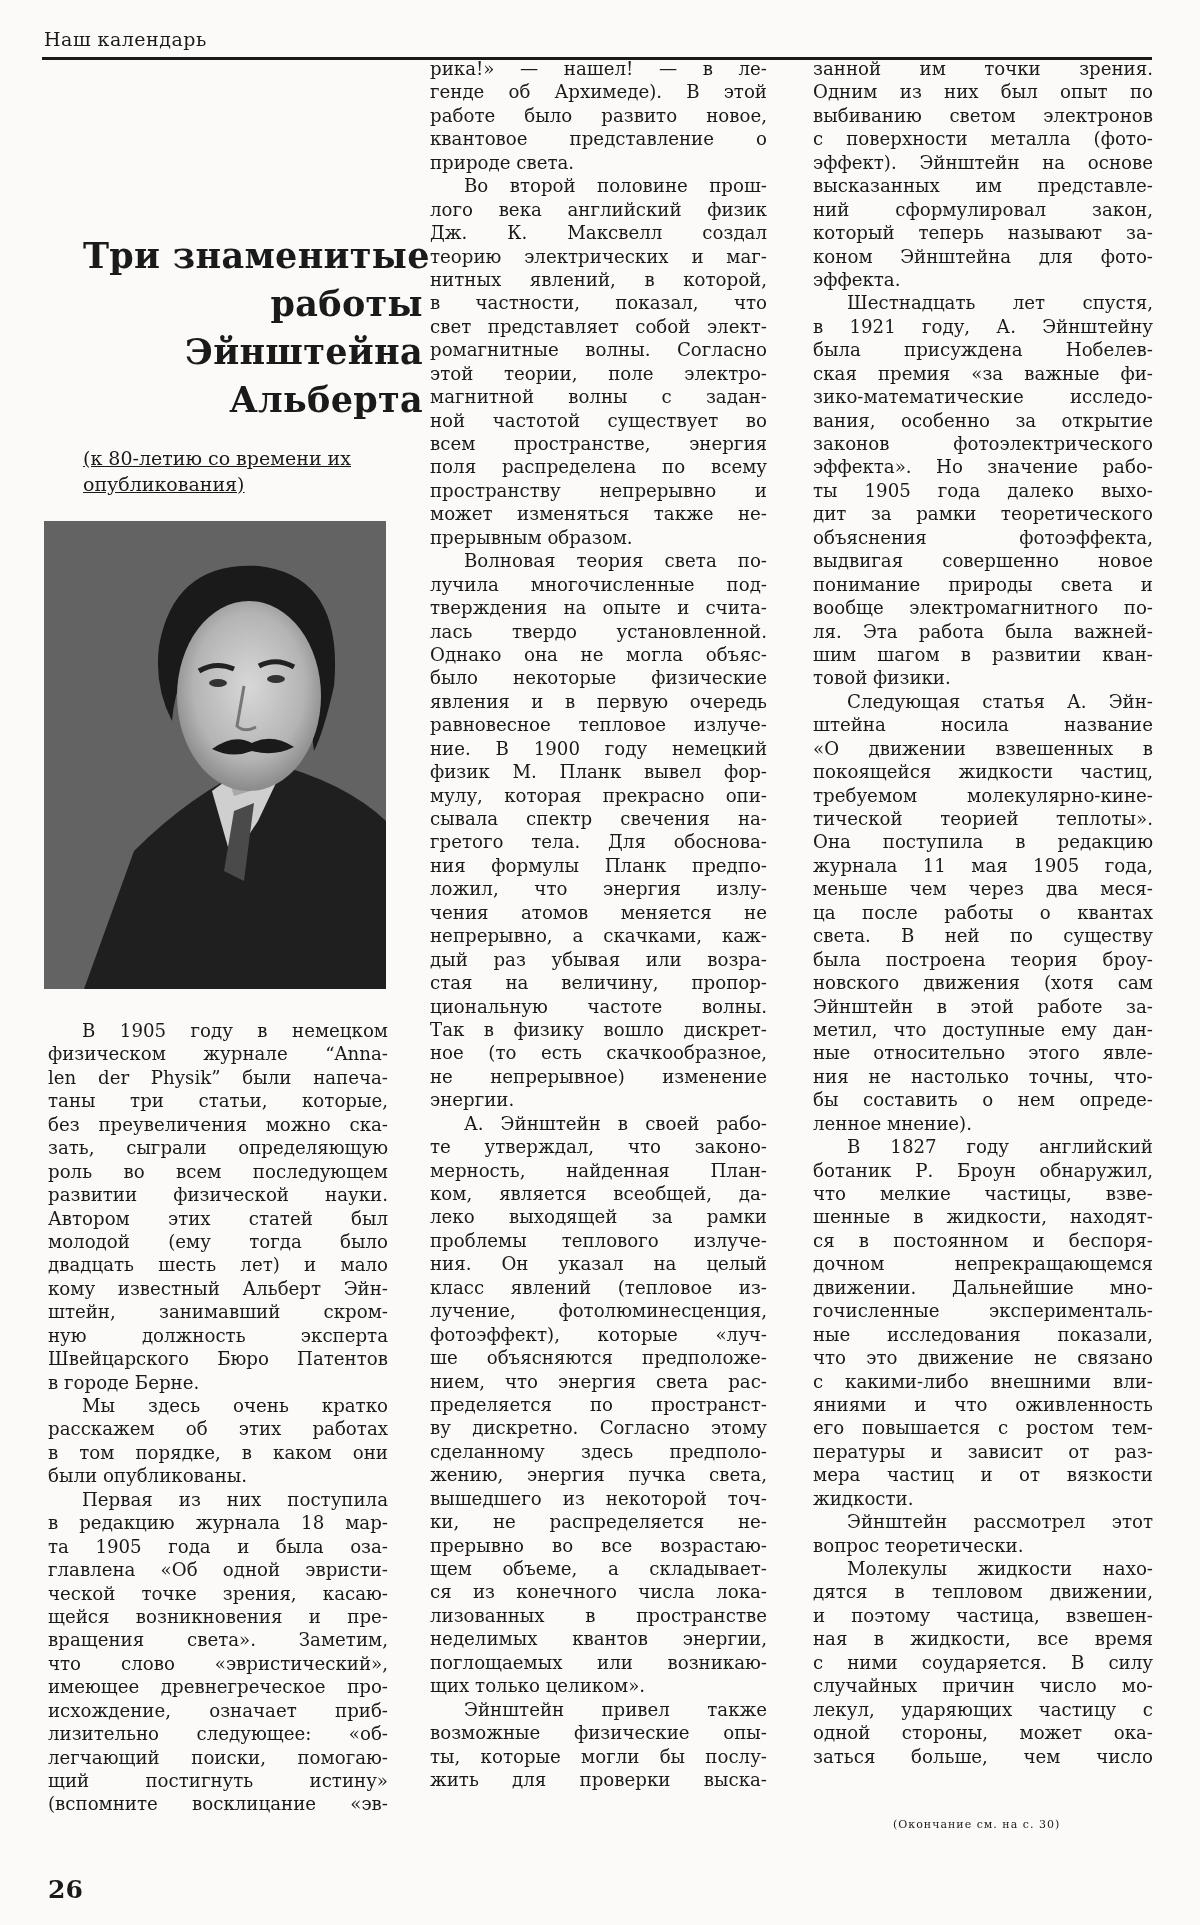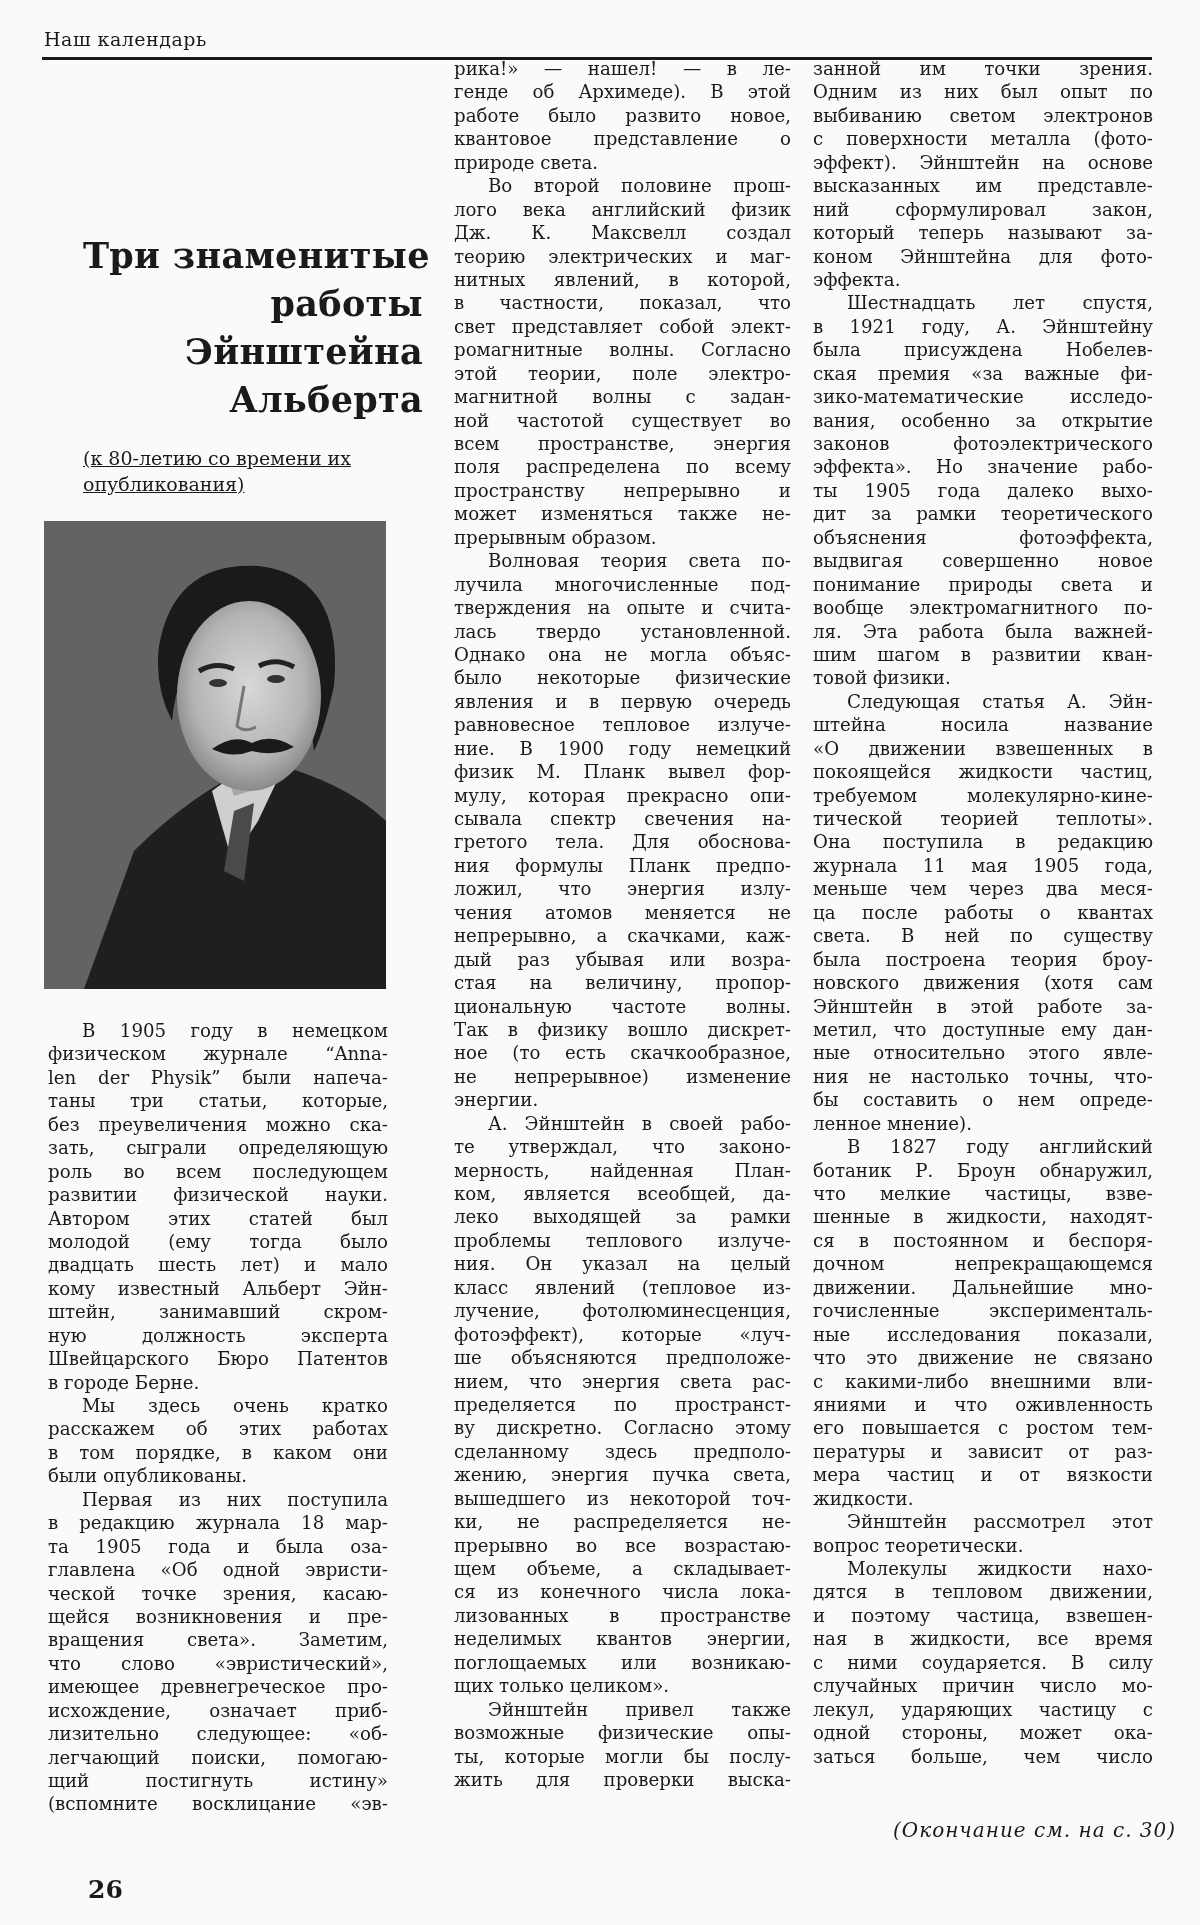--- a/index.html
+++ b/index.html
@@ -38,29 +38,29 @@
     position: absolute; font-size: 18.2px; line-height: 23.45px;
   }
   .col .ln {
     display: block; height: 23.45px; white-space: nowrap;
     text-align: justify; text-align-last: justify;
     overflow: hidden;
   }
   .col .ln.last { text-align-last: left; }
   .col .ln.ind { padding-left: 34px; }
   #col1 { left: 48px; top: 1019px; width: 340px; }
-  #col2 { left: 454px; top: 57px; width: 337px; }
+  #col2 { left: 430px; top: 57px; width: 337px; }
   #col3 { left: 813px; top: 57px; width: 340px; }
   .continuation {
     position: absolute; left: 893px; top: 1818px;
-    font-style: italic; font-size: 20px; letter-spacing: 1px;
+    font-size: 11px; letter-spacing: 1px;
   }
   .page-number {
     position: absolute; left: 48px; top: 1875px;
-    font-weight: bold; font-size: 25px; margin-left: 40px;
+    font-weight: bold; font-size: 25px;
   }
 </style>
 </head>
 <body>
 
 <div class="rubric">Наш календарь</div>
 <div class="rule"></div>
 
 <div class="title">
   <div>Три знаменитые</div>

